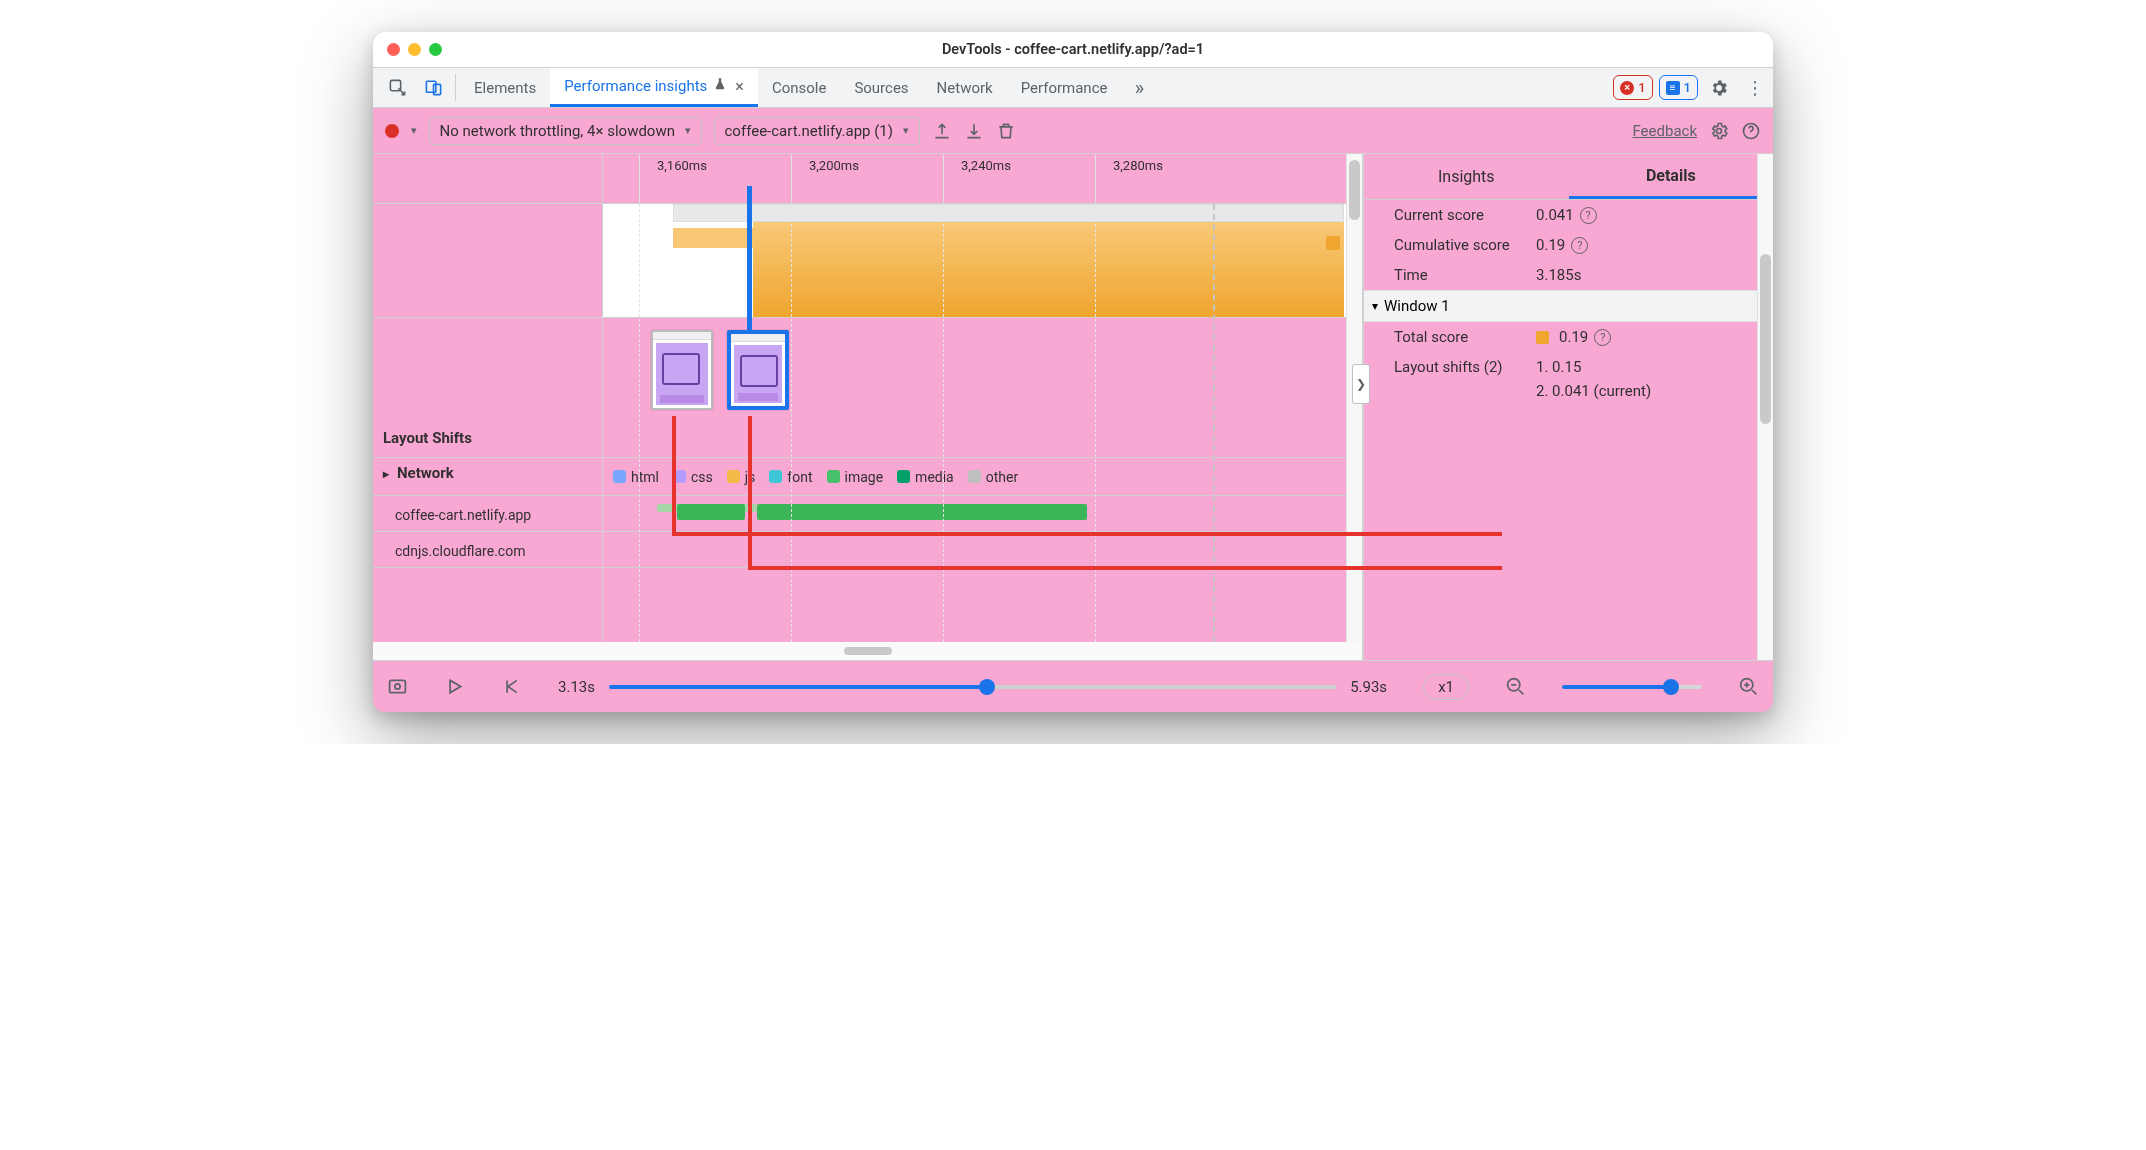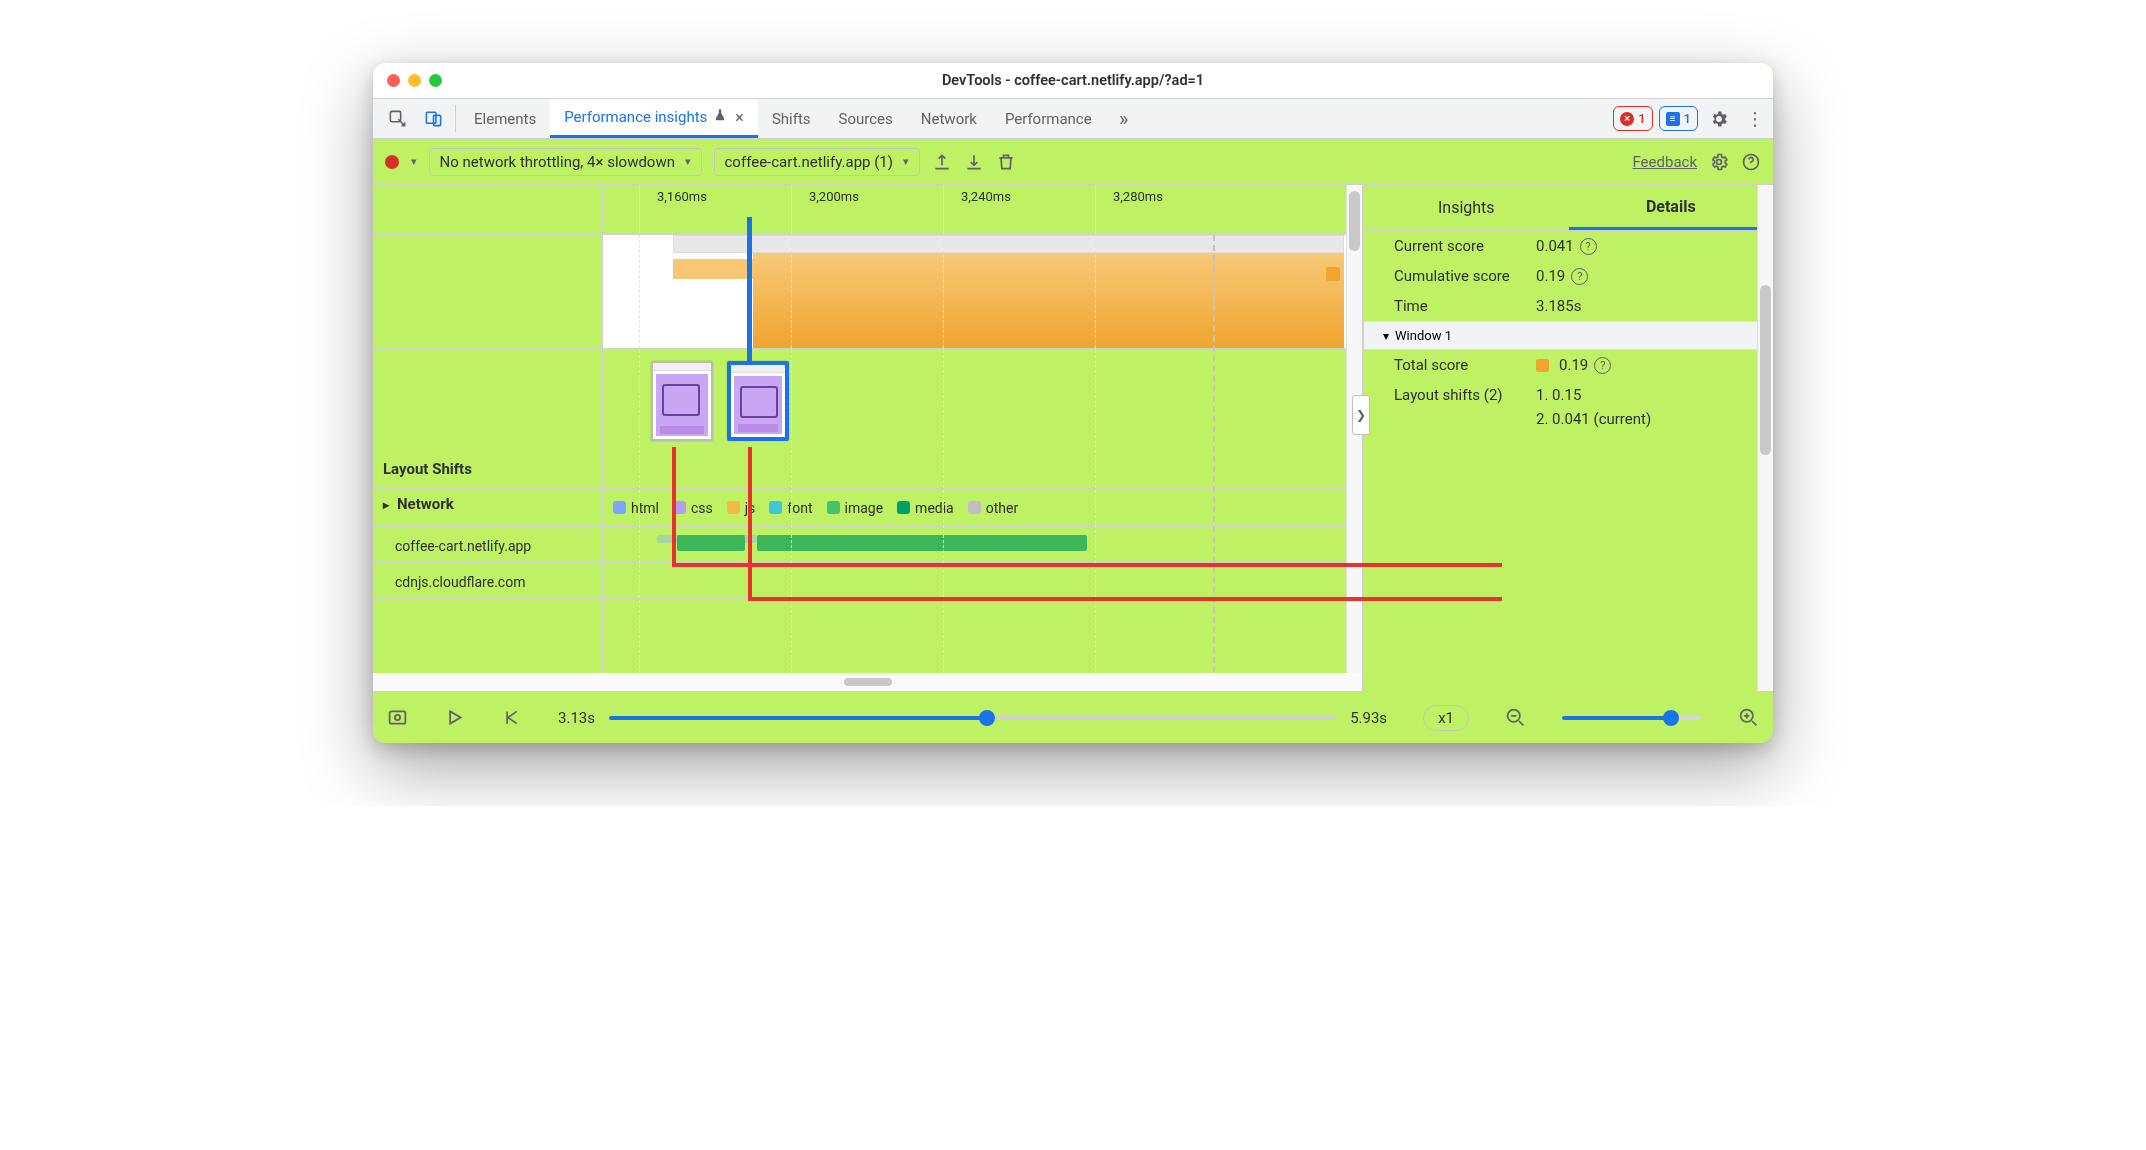--- a/index.html
+++ b/index.html
@@ -1,24 +1,24 @@
 <!DOCTYPE html>
 <html><head>
 <meta charset="utf-8">
 <style>
   * { box-sizing: border-box; margin: 0; padding: 0; font-family: -apple-system, BlinkMacSystemFont, "Segoe UI", Roboto, Helvetica, Arial, sans-serif; }
   body { background: #fff; }
 
   .window {
     width: 1400px;
     height: 680px;
-    margin: 63px auto;
+    margin: 32px auto;
     border-radius: 12px;
     box-shadow: 0 25px 70px rgba(0,0,0,0.35), 0 6px 18px rgba(0,0,0,0.18);
-    background: #bef264;
+    background: #f9a8d4;
     overflow: hidden;
     position: relative;
     display: flex;
     flex-direction: column;
   }
 
   
   .titlebar {
     height: 36px;
     display: flex;
@@ -221,21 +221,21 @@
   .kv .k { width:130px; color:#303030; }
   .kv .v { display:flex; align-items:center; gap:6px; }
   .qmark {
     width:17px; height:17px; border-radius:50%;
     border:1.3px solid #606060; color:#606060;
     display:inline-flex; align-items:center; justify-content:center;
     font-size:11px; cursor:pointer;
   }
 
   .section {
-    background:#f1f3f4; padding:6px 19px; font-size:13px;
+    background:#f1f3f4; padding:6px 8px; font-size:15px;
     display:flex; align-items:center; gap:4px;
     border-top:1px solid #e0e0e0; border-bottom:1px solid #e0e0e0;
   }
   .section::before { content:"▾"; font-size:12px; margin-right:2px; }
 
   .warnswatch { width:13px; height:13px; background:#f0a52e; display:inline-block; margin-right:4px; border-radius:2px; }
 
   .expand-handle {
     position:absolute; left:-12px; top:210px;
     width:18px; height:40px; border:1px solid #c0c0c0; background:#fff;
@@ -323,21 +323,21 @@
     <div class="tab active">
       <span>Performance insights</span>
       <span>
         <svg viewBox="0 0 24 24" width="14" height="14" fill="#5f6368">
             <path d="M10 2h4v6l5 10a2 2 0 0 1-1.8 3H6.8A2 2 0 0 1 5 18L10 8V2z"></path>
           </svg>
       </span>
       <span class="tabclose">×</span>
     </div>
     <div class="tab">
-        <span>Shifts</span>
+        <span>Console</span>
       </div>
     <div class="tab">
         <span>Sources</span>
       </div>
     <div class="tab">
         <span>Network</span>
       </div>
     <div class="tab">
         <span>Performance</span>
       </div>

